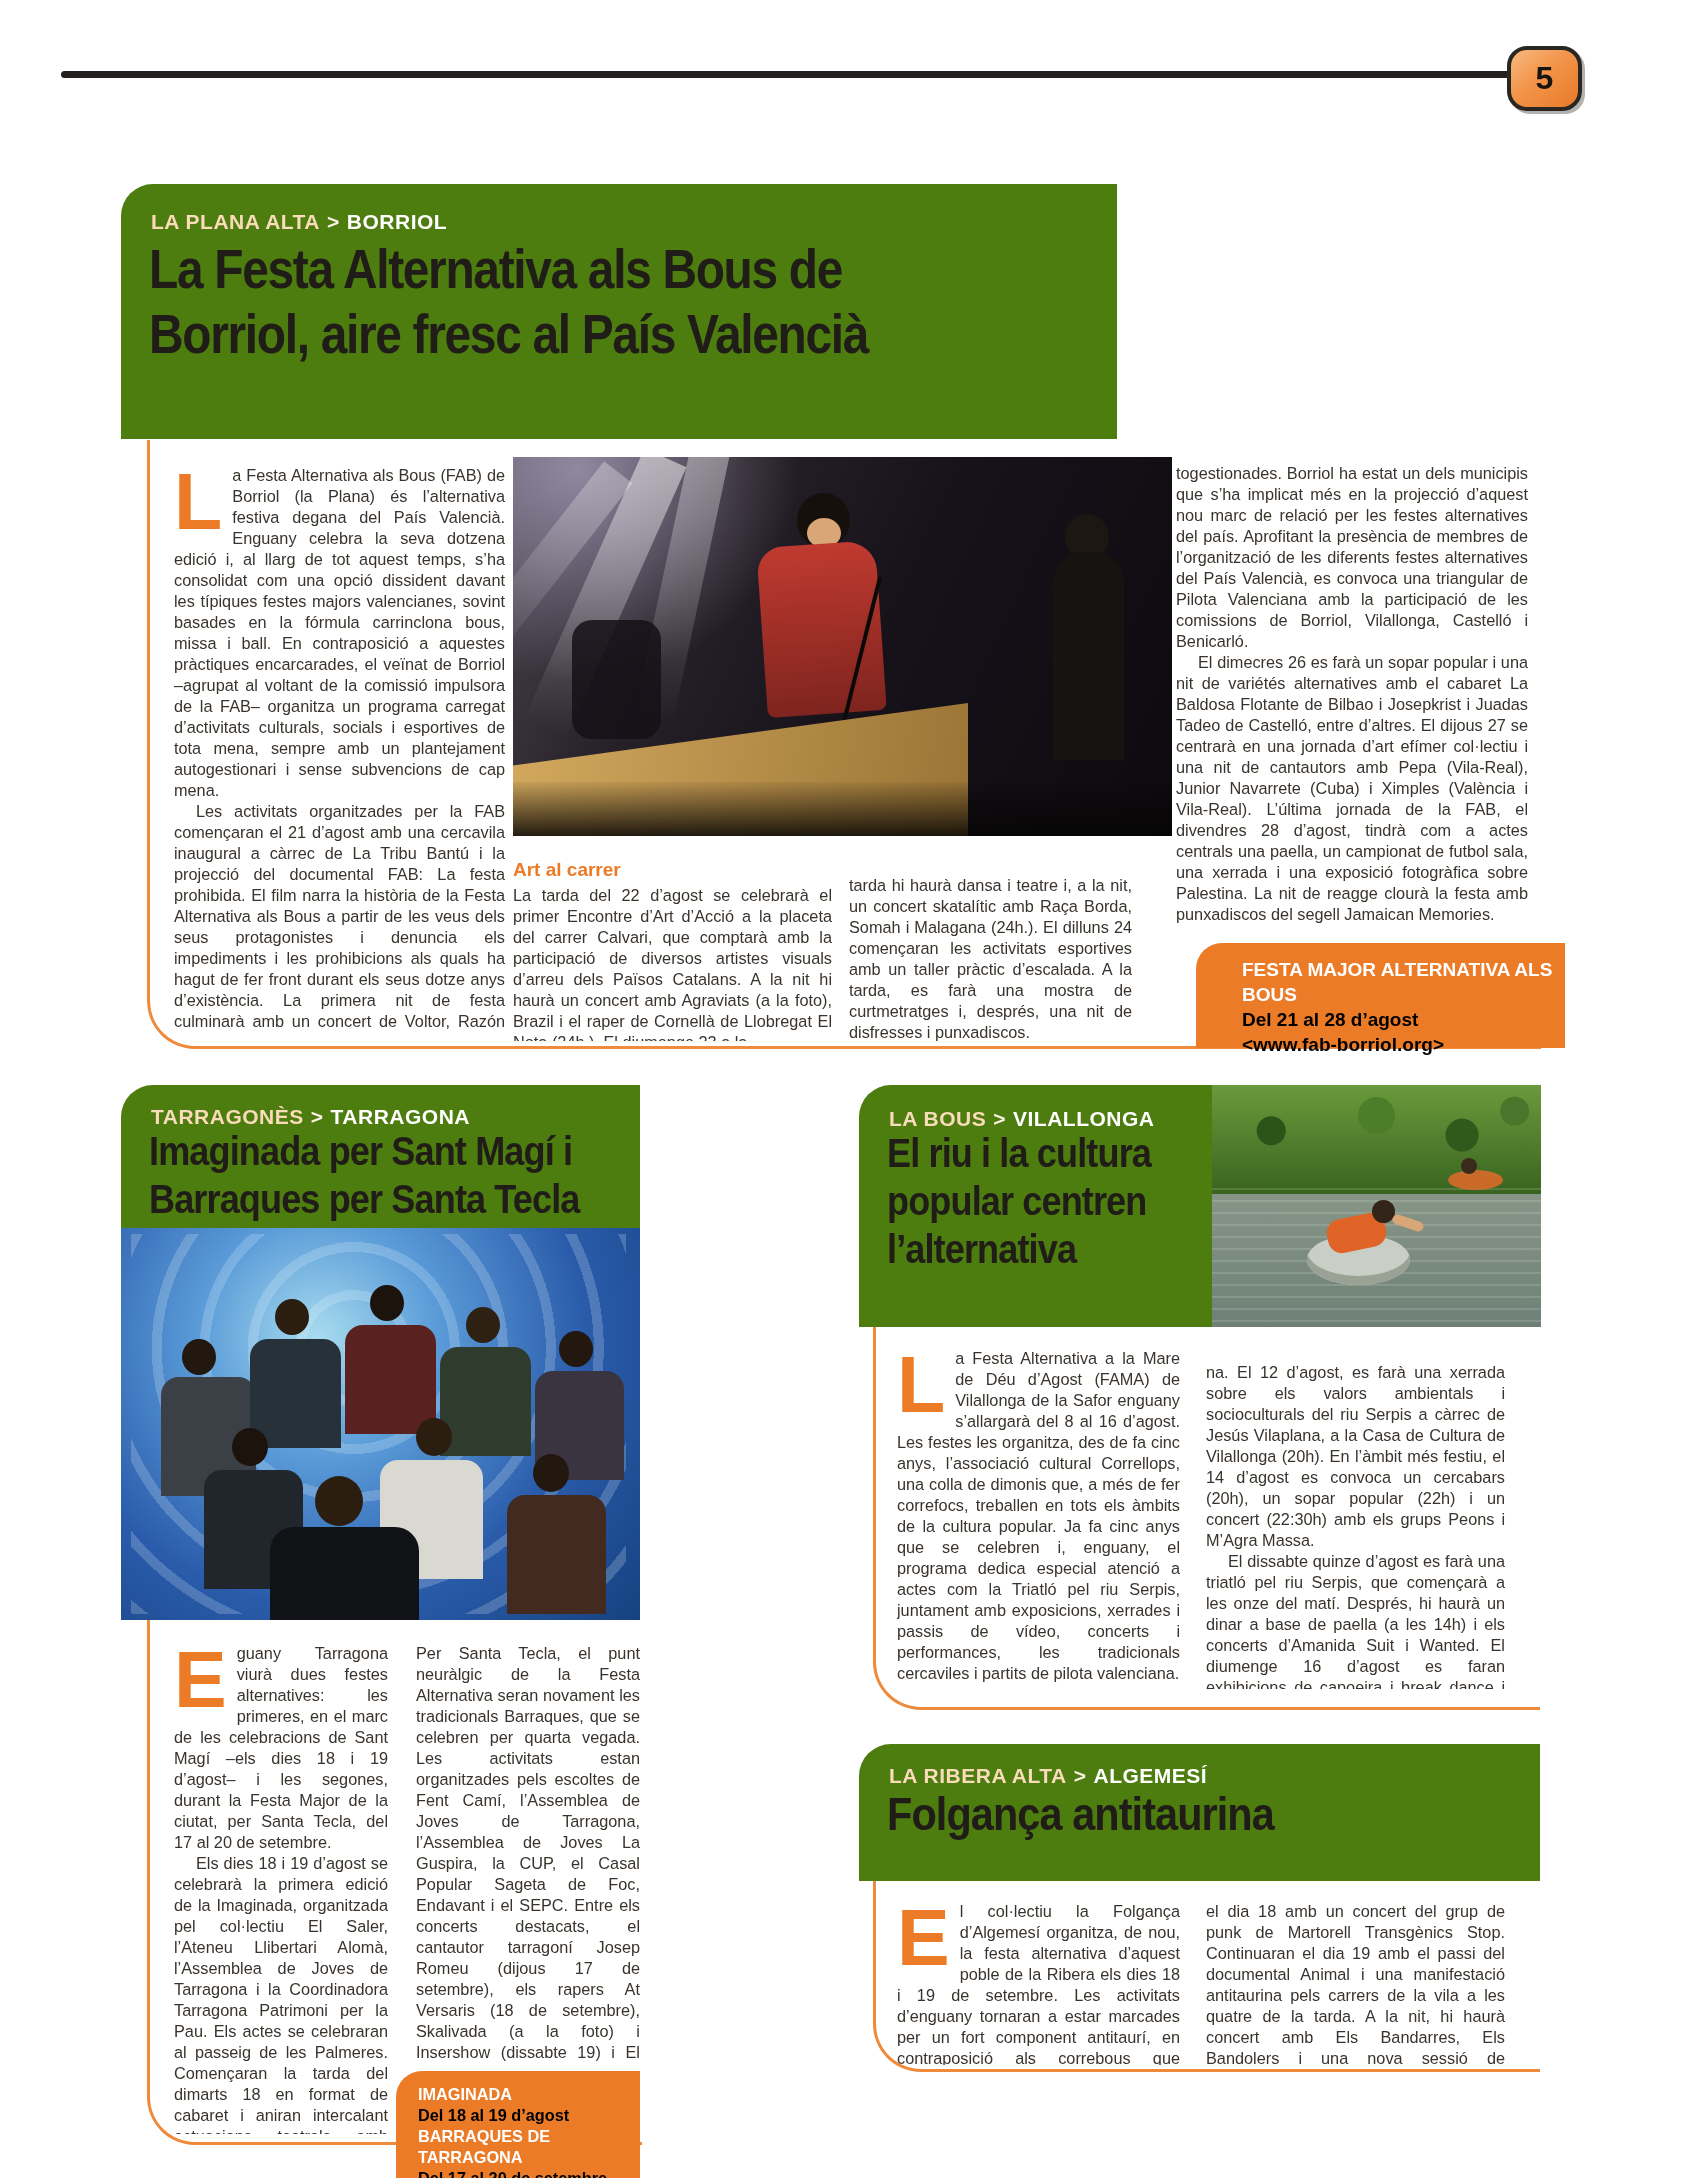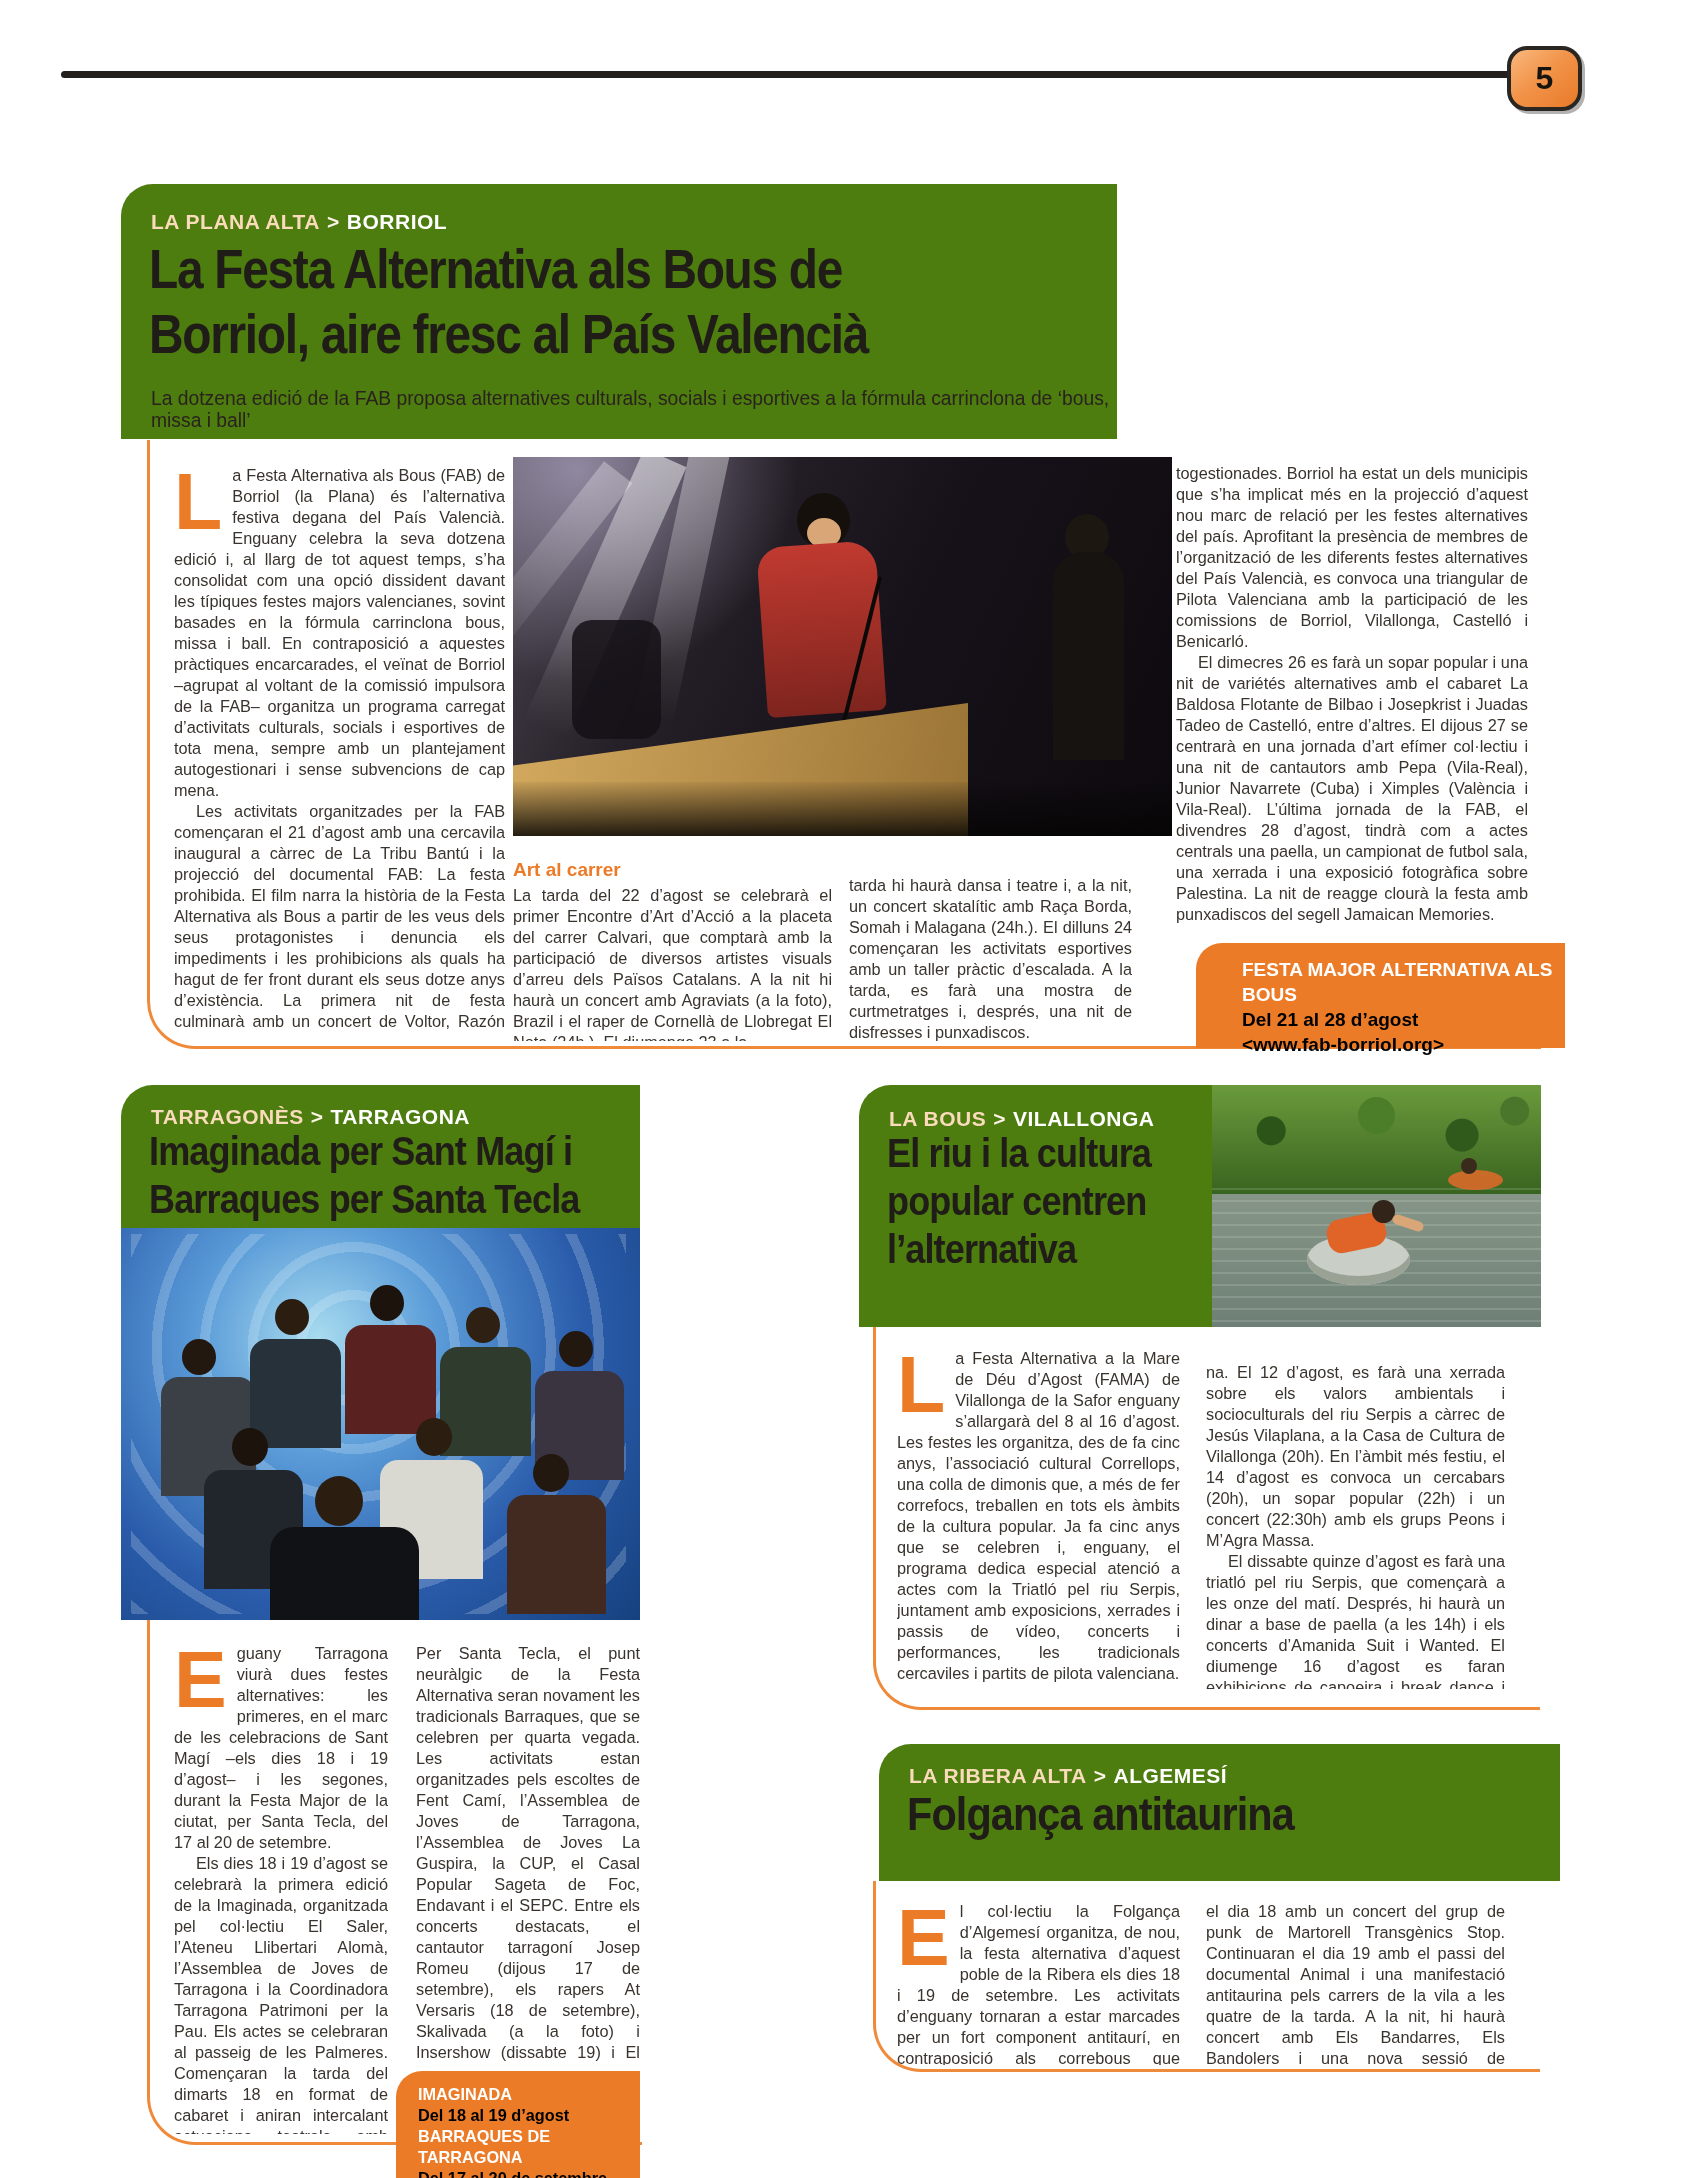--- a/index.html
+++ b/index.html
@@ -51,21 +51,20 @@
 </div>
 
 <div class="abs ohead" style="left:121px;top:184px;width:996px;height:255px;">
   <div class="kicker" style="top:26px;">
     <span class="r">LA PLANA ALTA</span><span class="s">&gt;</span><span class="t">BORRIOL</span>
   </div>
   <div class="hl hl1" style="top:53px;">
     <div>La Festa Alternativa als Bous de</div>
     <div>Borriol, aire fresc al País Valencià</div>
   </div>
-  <div class="standfirst" style="top:204px;">La dotzena edició de la FAB proposa alternatives culturals, socials i esportives a la fórmula carrinclona de ‘bous, missa i ball’</div>
 </div>
 
 <div class="abs frame" style="left:147px;top:440px;width:1391px;height:606px;"></div>
 
 <div class="abs bodycol" style="left:174px;top:465px;width:331px;height:566px;">
   <p><span class="dropcap">L</span><span>a Festa Alternativa als Bous (FAB) de Borriol (la Plana) és l’alternativa festiva degana del País Valencià. Enguany celebra la seva dotzena edició i, al llarg de tot aquest temps, s’ha consolidat com una opció dissident davant les típiques festes majors valencianes, sovint basades en la fórmula carrinclona bous, missa i ball. En contraposició a aquestes pràctiques encarcarades, el veïnat de Borriol –agrupat al voltant de la comissió impulsora de la FAB– organitza un programa carregat d’activitats culturals, socials i esportives de tota mena, sempre amb un plantejament autogestionari i sense subvencions de cap mena.</span></p>
   <p>Les activitats organitzades per la FAB començaran el 21 d’agost amb una cercavila inaugural a càrrec de La Tribu Bantú i la projecció del documental FAB: La festa prohibida. El film narra la història de la Festa Alternativa als Bous a partir de les veus dels seus protagonistes i denuncia els impediments i les prohibicions als quals ha hagut de fer front durant els seus dotze anys d’existència. La primera nit de festa culminarà amb un concert de Voltor, Razón de Odio i La Rana Mariana (00:30h).</p>
 </div>
 
 <div class="abs photo" style="left:513px;top:457px;width:659px;height:379px;background:linear-gradient(115deg,#4a4550 0%,#262028 28%,#17121a 55%,#0d0a0e 100%);">
@@ -182,21 +181,21 @@
 <div class="abs bodycol" style="left:897px;top:1348px;width:283px;height:339px;">
   <p><span class="dropcap">L</span><span>a Festa Alternativa a la Mare de Déu d’Agost (FAMA) de Vilallonga de la Safor enguany s’allargarà del 8 al 16 d’agost. Les festes les organitza, des de fa cinc anys, l’associació cultural Correllops, una colla de dimonis que, a més de fer correfocs, treballen en tots els àmbits de la cultura popular. Ja fa cinc anys que se celebren i, enguany, el programa dedica especial atenció a actes com la Triatló pel riu Serpis, juntament amb exposicions, xerrades i passis de vídeo, concerts i performances, les tradicionals cercaviles i partits de pilota valenciana.</span></p>
 
 </div>
 
 <div class="abs bodycol" style="left:1206px;top:1362px;width:299px;height:327px;">
   <p>na. El 12 d’agost, es farà una xerrada sobre els valors ambientals i socioculturals del riu Serpis a càrrec de Jesús Vilaplana, a la Casa de Cultura de Vilallonga (20h). En l’àmbit més festiu, el 14 d’agost es convoca un cercabars (20h), un sopar popular (22h) i un concert (22:30h) amb els grups Peons i M’Agra Massa.</p>
   <p>El dissabte quinze d’agost es farà una triatló pel riu Serpis, que començarà a les onze del matí. Després, hi haurà un dinar a base de paella (a les 14h) i els concerts d’Amanida Suit i Wanted. El diumenge 16 d’agost es faran exhibicions de capoeira i break dance i un concert nocturn amb La Banda del Xino.</p>
 </div>
 
-<div class="abs ohead" style="left:859px;top:1744px;width:681px;height:137px;margin-left:20px;">
+<div class="abs ohead" style="left:859px;top:1744px;width:681px;height:137px;">
   <div class="kicker" style="top:20px;">
     <span class="r">LA RIBERA ALTA</span><span class="s">&gt;</span><span class="t">ALGEMESÍ</span>
   </div>
   <div class="hl hl3" style="top:44px;">
     <div>Folgança antitaurina</div>
   </div>
 </div>
 
 <div class="abs frame" style="left:873px;top:1881px;width:664px;height:188px;"></div>
 

